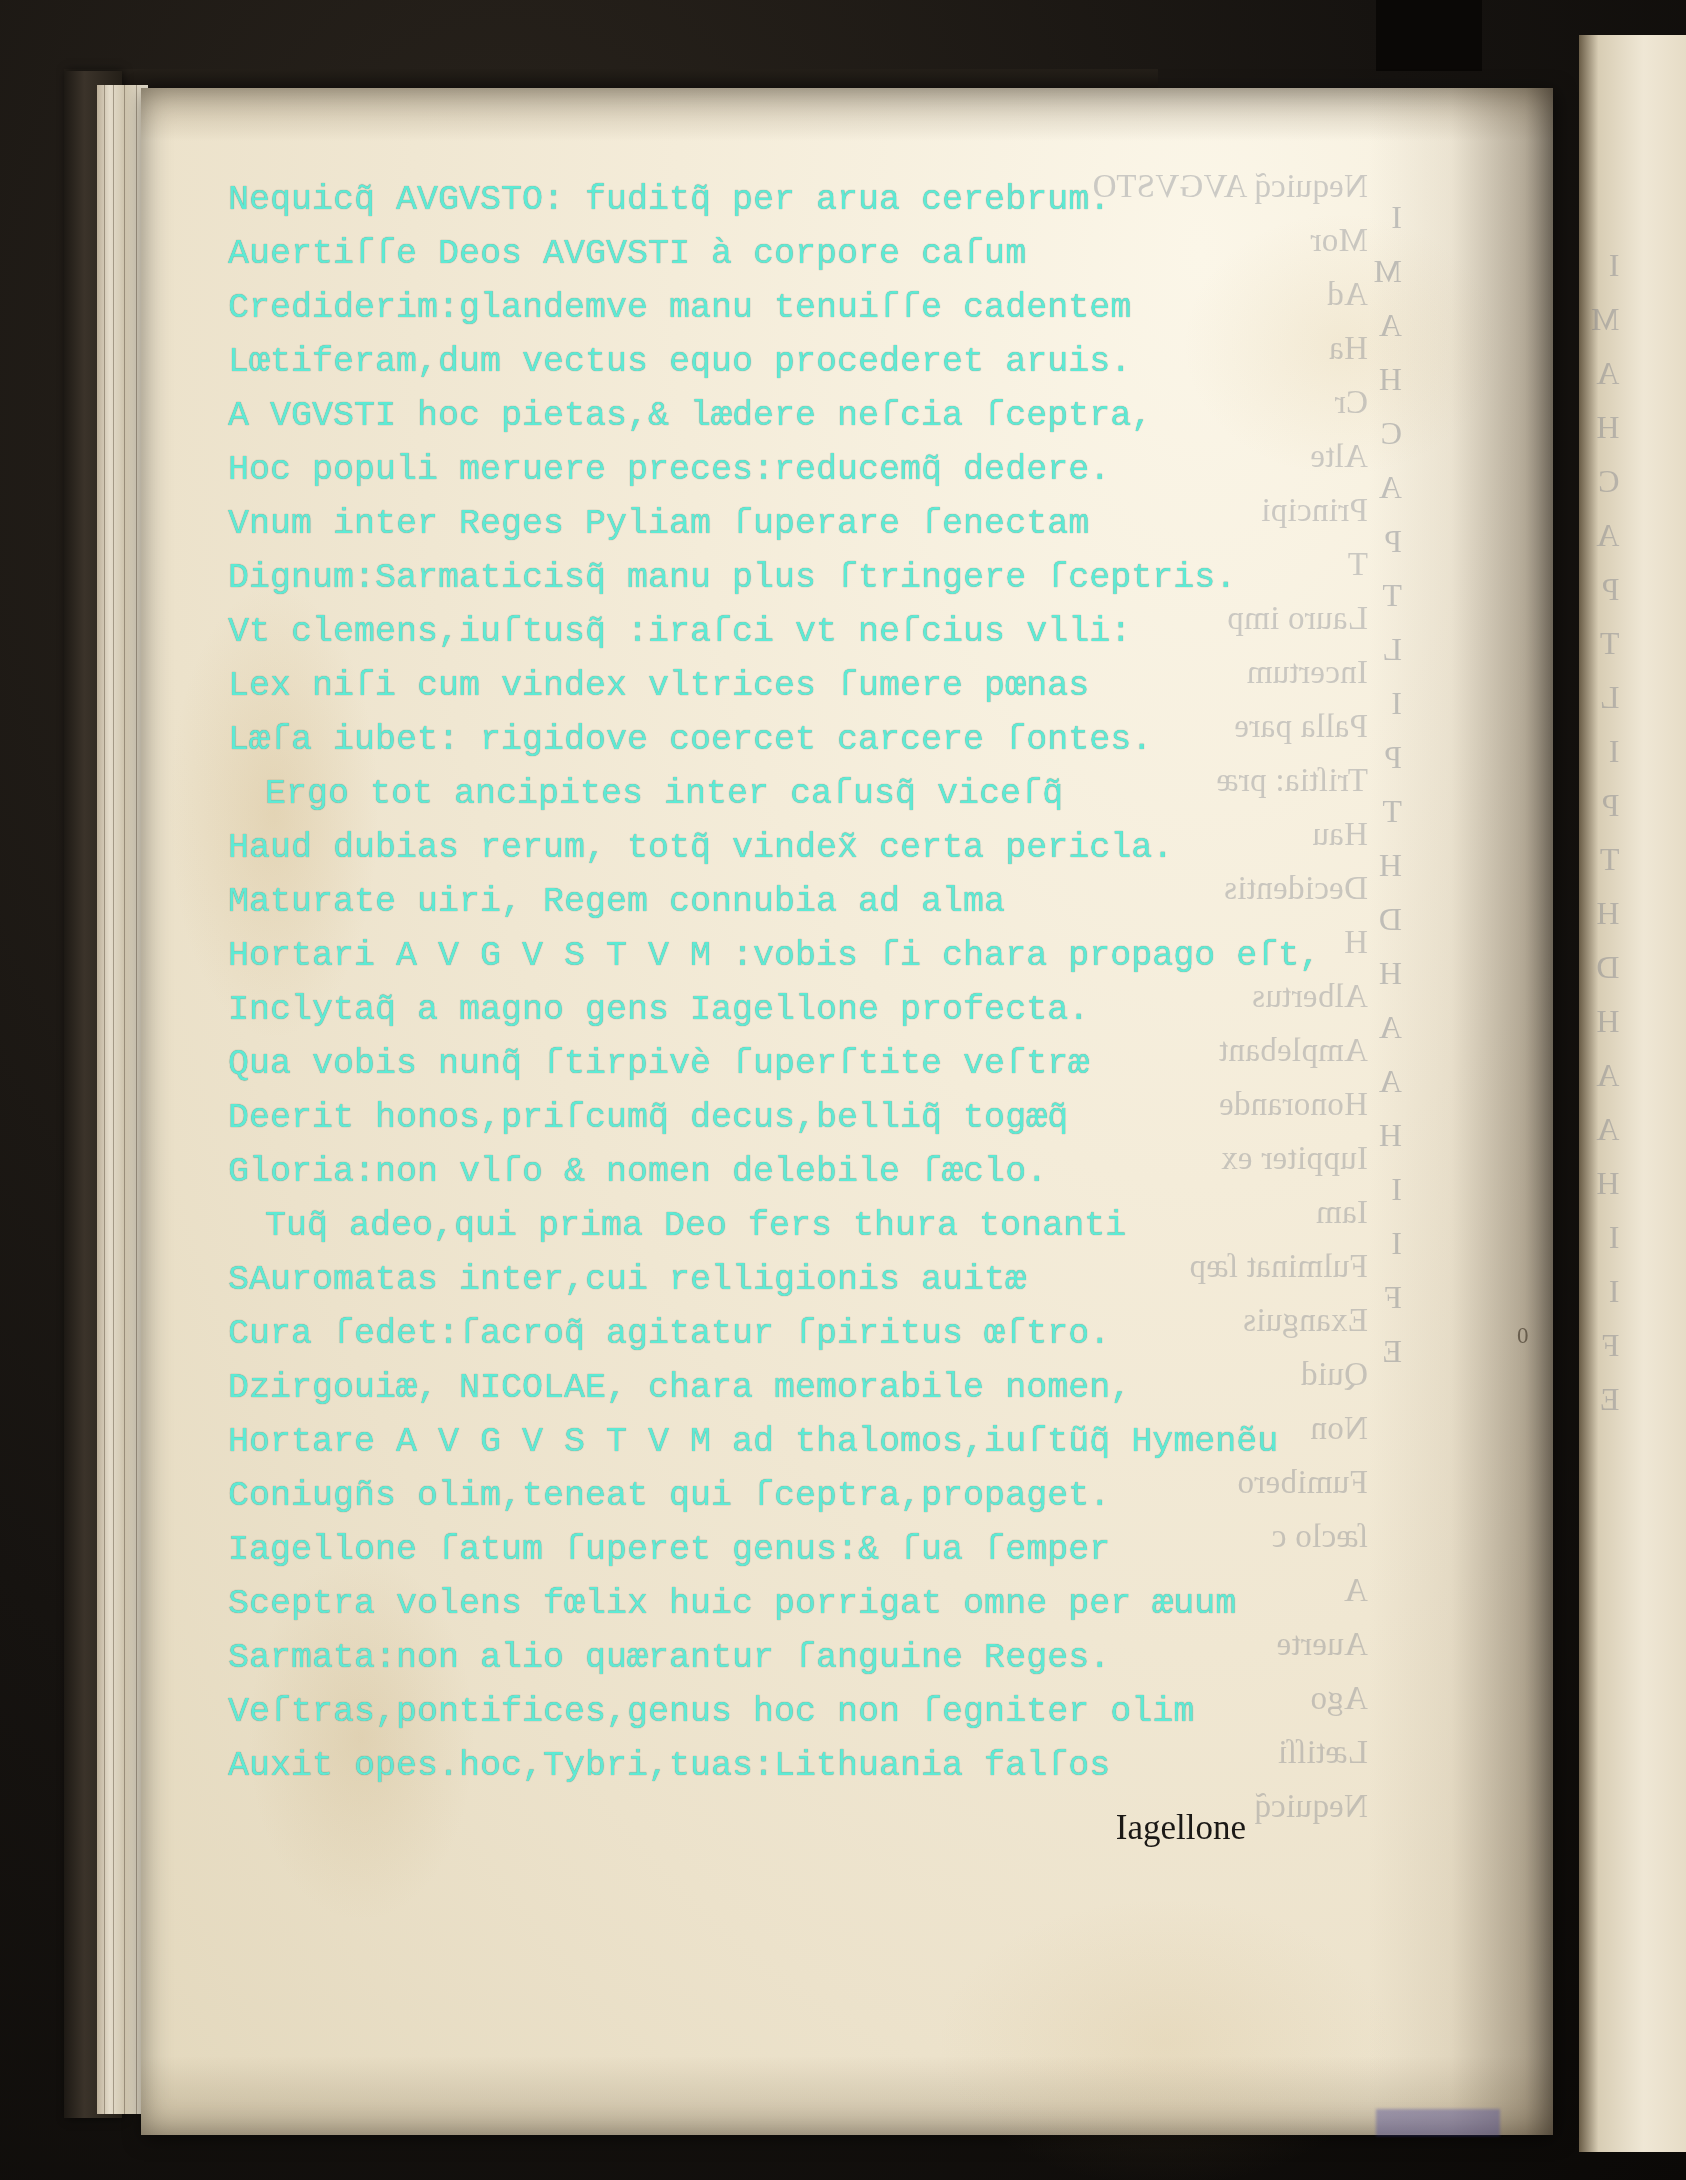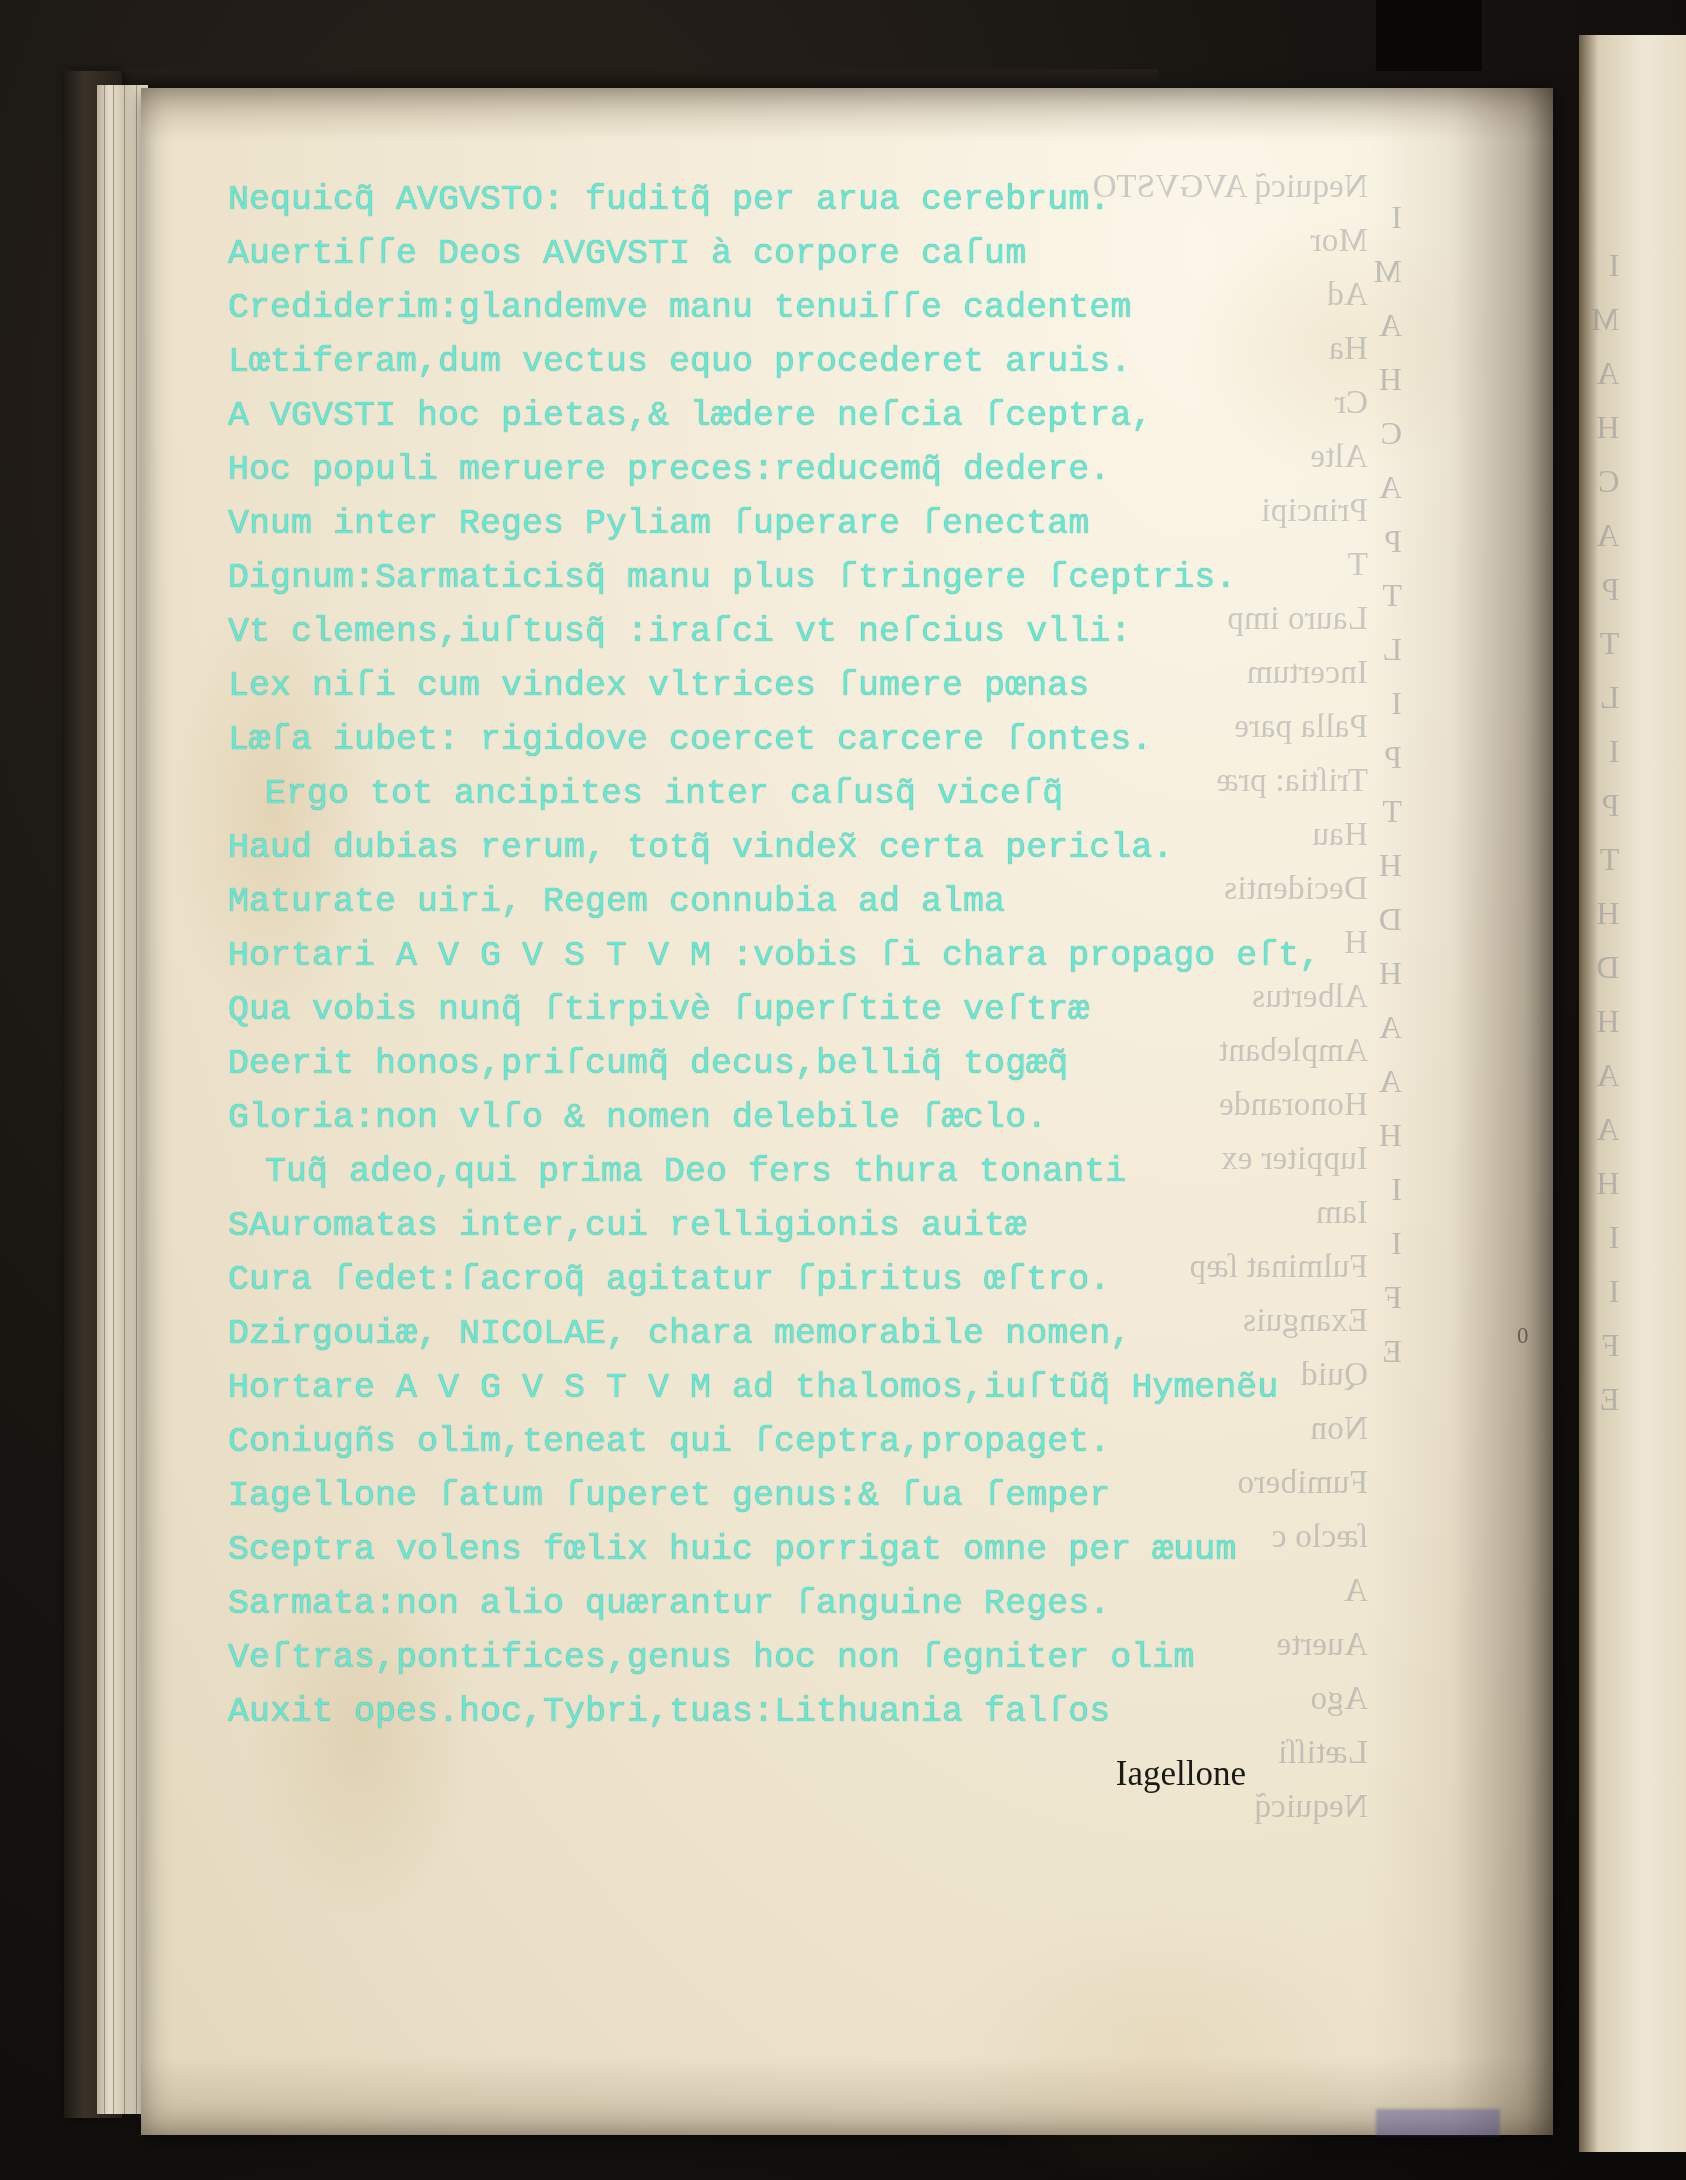--- a/index.html
+++ b/index.html
@@ -270,20 +270,21 @@
       <div class="line">Vt clemens,iuſtusq̃ :iraſci vt neſcius vlli:</div>
       <div class="line">Lex niſi cum vindex vltrices ſumere pœnas</div>
       <div class="line">Læſa iubet: rigidove coercet carcere ſontes.</div>
     </div>
 
     <div>
       <div class="line indent">Ergo tot ancipites inter caſusq̃ viceſq̃</div>
       <div class="line">Haud dubias rerum, totq̃ vindex̃ certa pericla.</div>
       <div class="line">Maturate uiri, Regem connubia ad alma</div>
       <div class="line">Hortari A V G V S T V M :vobis ſi chara propago eſt,</div>
+      <div class="line">Inclytaq̃ a magno gens Iagellone profecta.</div>
       <div class="line">Qua vobis nunq̃ ſtirpivè ſuperſtite veſtræ</div>
       <div class="line">Deerit honos,priſcumq̃ decus,belliq̃ togæq̃</div>
       <div class="line">Gloria:non vlſo &amp; nomen delebile ſæclo.</div>
     </div>
 
     <div>
       <div class="line indent">Tuq̃ adeo,qui prima Deo fers thura tonanti</div>
       <div class="line">SAuromatas inter,cui relligionis auitæ</div>
       <div class="line">Cura ſedet:ſacroq̃ agitatur ſpiritus œſtro.</div>
       <div class="line">Dzirgouiæ, NICOLAE, chara memorabile nomen,</div>

